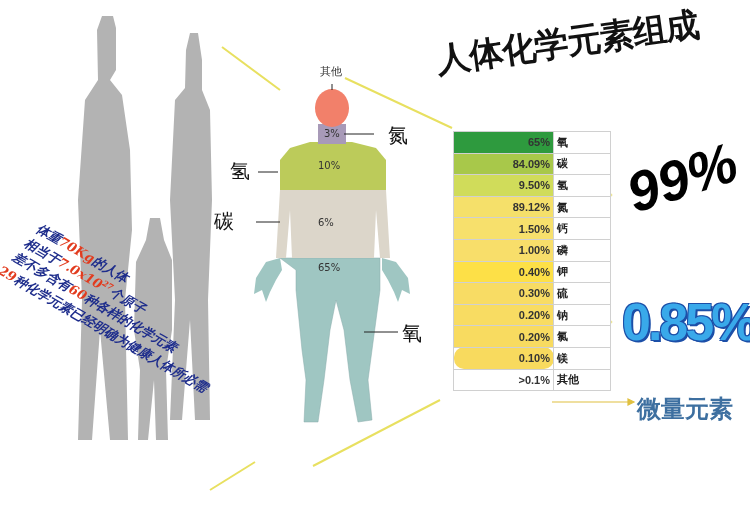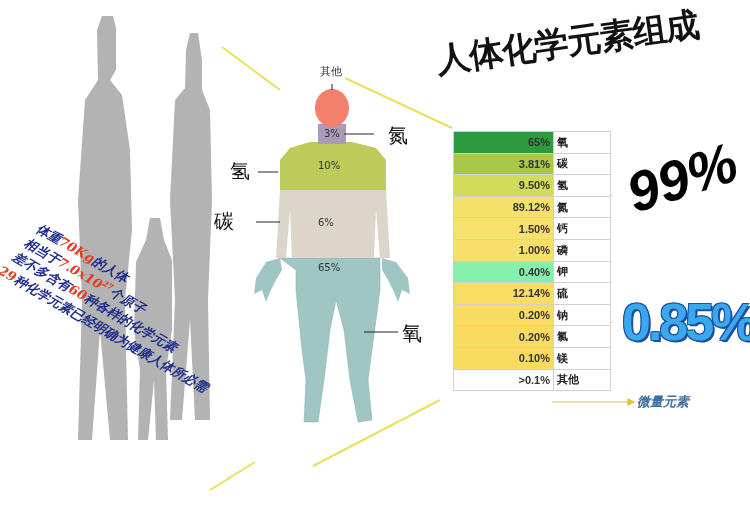--- a/index.html
+++ b/index.html
@@ -6,21 +6,21 @@
   body{width:750px;height:507px;position:relative;overflow:hidden;font-family:"DejaVu Sans",sans-serif;}
   .abs{position:absolute;}
   .sil{position:absolute;left:0;top:0;}
   .title{position:absolute;left:440px;top:38px;font-size:34px;font-weight:bold;color:#111;transform:rotate(-8deg);transform-origin:left bottom;white-space:nowrap;letter-spacing:-1px;}
   .tbl{position:absolute;left:453px;top:131px;border-collapse:collapse;font-family:"Liberation Sans",sans-serif;font-size:11px;font-weight:bold;}
   .tbl td{border:1px solid #d0d0d0;height:20.6px;padding:0 3px;}
   .tbl td.pct{width:56px;text-align:right;color:#333;}
   .tbl td.el{width:50px;background:#fff;color:#222;text-align:left;}
   .big99{position:absolute;left:626px;top:145px;font-size:56px;font-weight:bold;font-style:italic;color:#000;transform:rotate(-18deg);font-family:"Liberation Sans",sans-serif;}
   .big085{position:absolute;left:622px;top:292px;font-size:52px;font-weight:bold;color:#39a9ea;font-family:"Liberation Sans",sans-serif;letter-spacing:-3px;text-shadow:2px 2px 0 #1c4fa8,-1px -1px 0 #1c4fa8,1px -1px 0 #1c4fa8,-1px 1px 0 #1c4fa8;}
-  .trace{position:absolute;left:637px;top:393px;font-size:13px;font-weight:bold;color:#3d6fa0;font-style:italic;}
+  .trace{position:absolute;left:637px;top:393px;font-size:24px;font-weight:bold;color:#3d6fa0;}
   .lbl{position:absolute;font-size:20px;color:#111;font-family:"DejaVu Serif",serif;}
   .small{position:absolute;font-size:10px;color:#333;}
   .slant{position:absolute;font-size:13px;font-weight:bold;color:#1e2d8c;font-family:"DejaVu Serif",serif;transform:rotate(30deg);transform-origin:left top;white-space:nowrap;font-style:italic;}
   .red{color:#e23b1e;}
 </style>
 </head>
 <body>
 
 <svg class="sil" width="750" height="507">
   <g fill="#b3b3b3">
@@ -100,57 +100,57 @@
 
 <div class="title">人体化学元素组成</div>
 
 <table class="tbl">
   <tbody id="tbody">
       <tr>
         <td class="pct" style="background: rgb(46, 154, 62);">65%</td>
         <td class="el">氧</td>
       </tr>
       <tr>
-        <td class="pct" style="background: rgb(168, 200, 74);">3.81%</td>
+        <td class="pct" style="background: rgb(168, 200, 74);">84.09%</td>
         <td class="el">碳</td>
       </tr>
       <tr>
         <td class="pct" style="background: rgb(208, 220, 90);">9.50%</td>
         <td class="el">氢</td>
       </tr>
       <tr>
         <td class="pct" style="background: rgb(245, 224, 106);">89.12%</td>
         <td class="el">氮</td>
       </tr>
       <tr>
         <td class="pct" style="background: rgb(247, 224, 108);">1.50%</td>
         <td class="el">钙</td>
       </tr>
       <tr>
         <td class="pct" style="background: rgb(248, 222, 106); text-align: right;">1.00%</td>
         <td class="el">磷</td>
       </tr>
       <tr>
-        <td class="pct" style="background: #86efac; padding-left: 40px;">0.40%</td>
+        <td class="pct" style="background: #fde047; padding-left: 40px;">0.40%</td>
         <td class="el">钾</td>
       </tr>
       <tr>
-        <td class="pct" style="background: rgb(248, 220, 100);">12.14%</td>
+        <td class="pct" style="background: rgb(248, 220, 100);">0.30%</td>
         <td class="el">硫</td>
       </tr>
       <tr>
         <td class="pct" style="background: rgb(248, 220, 98);">0.20%</td>
         <td class="el">钠</td>
       </tr>
       <tr>
         <td class="pct" style="background: rgb(248, 219, 96);">0.20%</td>
         <td class="el">氯</td>
       </tr>
       <tr>
-        <td class="pct" style="background: rgb(248, 218, 94);">0.10%</td>
+        <td class="pct" style="background: rgb(248, 218, 94); border-radius: 10px;">0.10%</td>
         <td class="el">镁</td>
       </tr>
       <tr>
         <td class="pct" style="background: rgb(255, 255, 255); text-align: right;">&gt;0.1%</td>
         <td class="el">其他</td>
       </tr>
     </tbody>
 </table>
 
 <div class="big99">99%</div>

